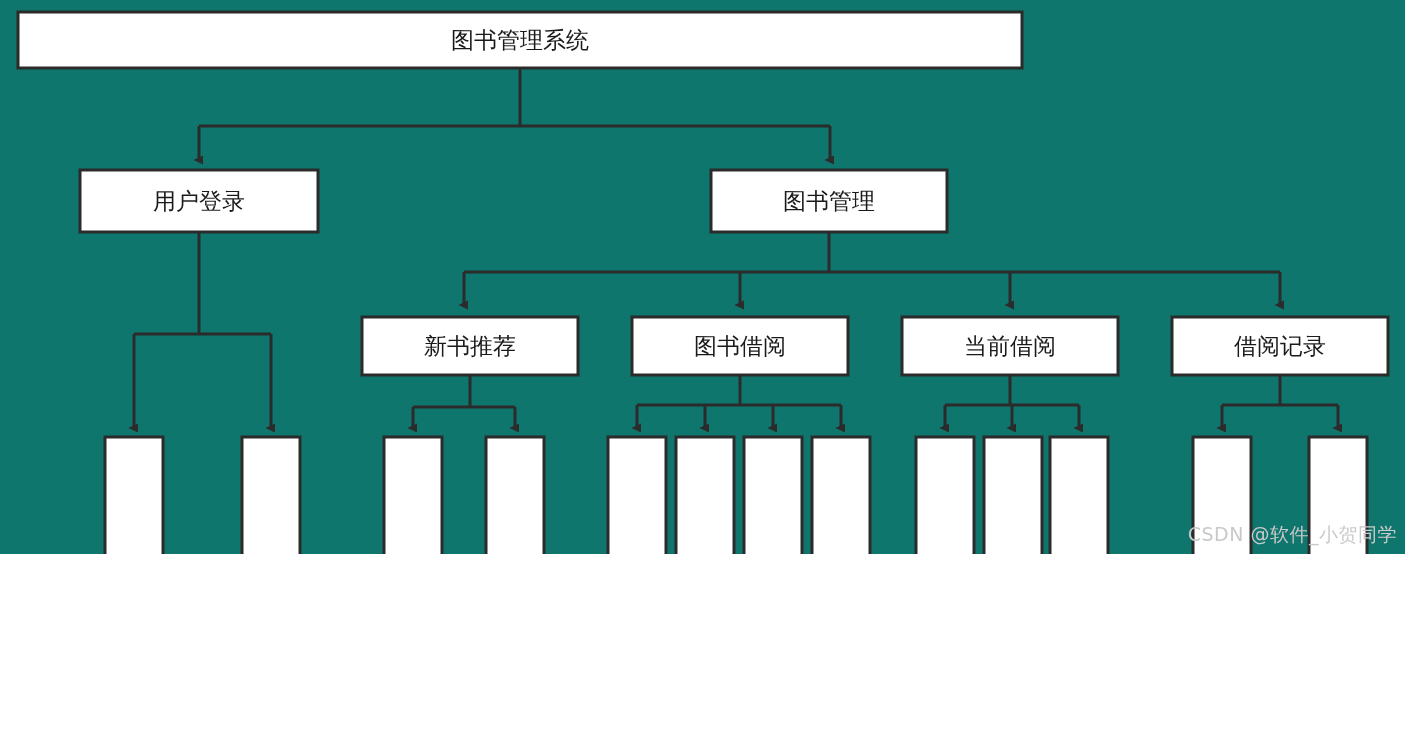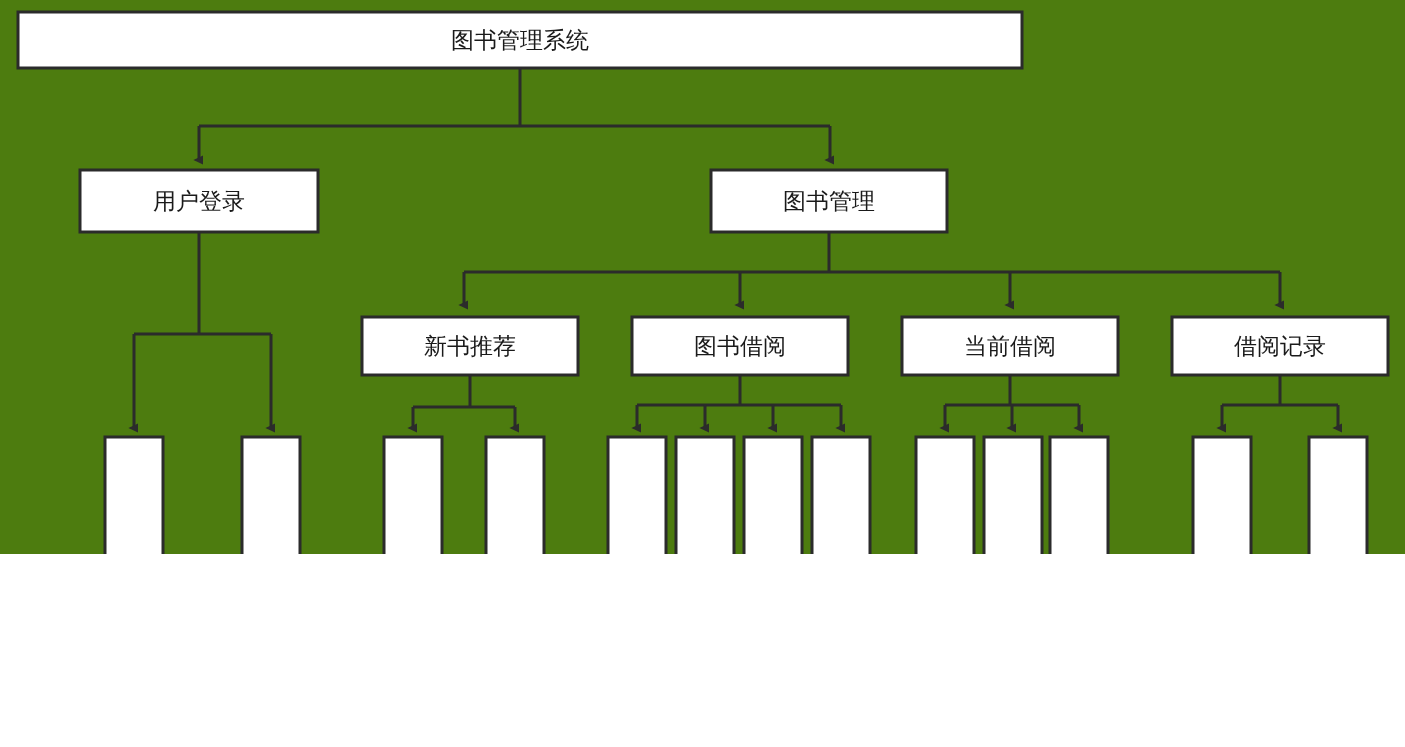--- a/index.html
+++ b/index.html
@@ -7,21 +7,21 @@
     padding: 0;
     background: #ffffff;
   }
   body {
     font-family: "DejaVu Sans", "Liberation Sans", sans-serif;
   }
   #canvas {
     position: relative;
     width: 1405px;
     height: 554px;
-    background: #4d7c0f;
+    background: #0f766e;
     overflow: hidden;
   }
   svg.diagram {
     position: absolute;
     left: 0;
     top: 0;
     width: 1405px;
     height: 747px;
   }
   .node-box {
@@ -195,13 +195,14 @@
   <div class="leaf-label" style="left:744px; top:437px; width:58px; height:298px;">编辑图书（管理员）</div>
   <div class="leaf-label" style="left:812px; top:437px; width:58px; height:298px;">借阅图书</div>
 
   <div class="leaf-label" style="left:916px; top:437px; width:58px; height:298px;">查询图书</div>
   <div class="leaf-label" style="left:984px; top:437px; width:58px; height:298px;">归还图书</div>
   <div class="leaf-label" style="left:1050px; top:437px; width:58px; height:298px;">确认归还（管理员）</div>
 
   <div class="leaf-label" style="left:1193px; top:437px; width:58px; height:298px;">新增借阅记录</div>
   <div class="leaf-label" style="left:1309px; top:437px; width:58px; height:298px;">查询借阅记录</div>
 
+  <div class="watermark">CSDN @软件_小贺同学</div>
 </div>
 
 </body></html>

